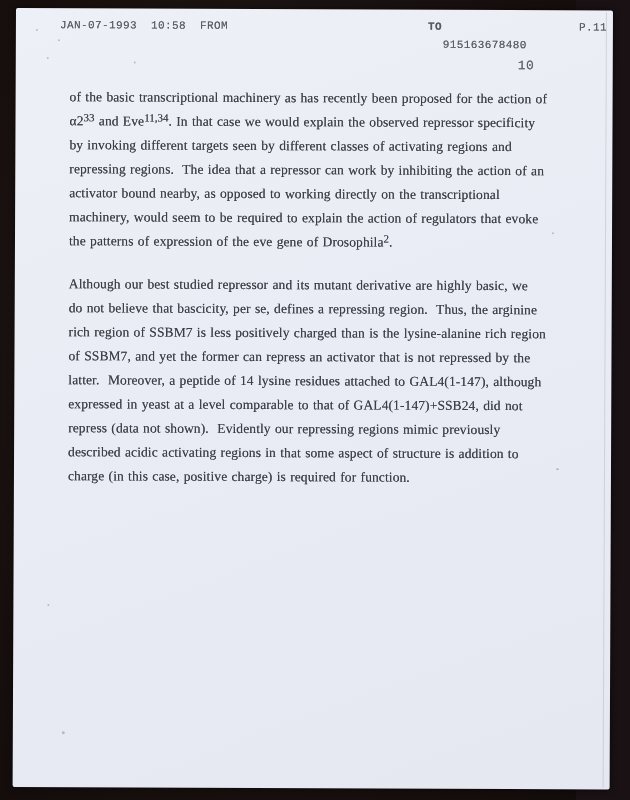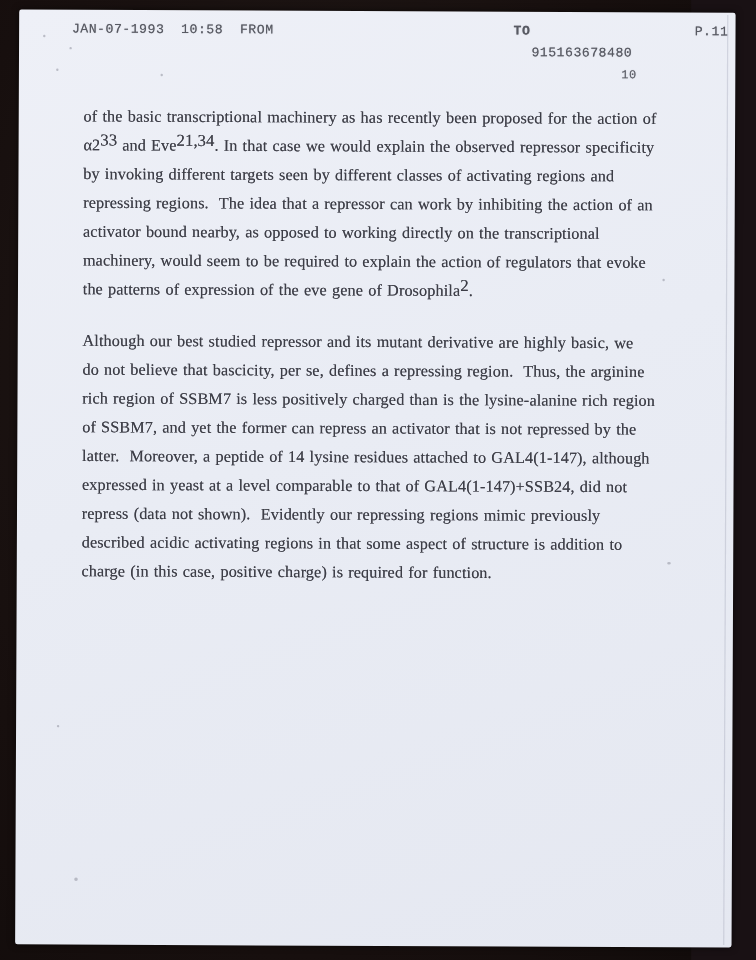--- a/index.html
+++ b/index.html
@@ -48,21 +48,21 @@
   }
   .fax-left  { left: 44px;  top: 11px; }
   .fax-to    { left: 412px; top: 11px; font-weight: bold; }
   .fax-num   { left: 427px; top: 29px; }
   .fax-page  { left: 531px; top: 11px; padding-left: 32px; }
   .page-number {
     position: absolute;
     left: 502px;
     top: 48px;
     font-family: "Liberation Mono", monospace;
-    font-size: 10px;
+    font-size: 13px;
     letter-spacing: 0.5px;
     color: #60626b;
     text-shadow: 0 0 0.6px rgba(96,98,107,0.7);
   }
   .doc-paragraph {
     position: absolute;
     left: 54px;
     width: 515px;
   }
   .para-1 { top: 77px; }
@@ -72,21 +72,21 @@
     line-height: 24px;
     font-family: "Liberation Serif", serif;
     font-size: 13.5px;
     color: #3d3e47;
     letter-spacing: 0.1px;
     word-spacing: 0.8px;
     white-space: pre;
     text-shadow: 0 0 0.5px rgba(61,62,71,0.75);
   }
   .tline sup {
-    font-size: 14px;
+    font-size: 11px;
     line-height: 0;
     vertical-align: baseline;
     position: relative;
     top: -4.5px;
     letter-spacing: 0;
   }
   .speck {
     position: absolute;
     border-radius: 50%;
     background: #8f929f;
@@ -111,21 +111,21 @@
       <span class="fax-left">JAN-07-1993  10:58  FROM</span>
       <span class="fax-to">TO</span>
       <span class="fax-num">915163678480</span>
       <span class="fax-page">P.11</span>
     </div>
 
     <div class="page-number">10</div>
 
     <div class="doc-paragraph para-1">
         <div class="tline">of the basic transcriptional machinery as has recently been proposed for the action of</div>
-        <div class="tline">α2<sup>33</sup> and Eve<sup>21,34</sup>. In that case we would explain the observed repressor specificity</div>
+        <div class="tline">α2<sup>33</sup> and Eve<sup>11,34</sup>. In that case we would explain the observed repressor specificity</div>
         <div class="tline">by invoking different targets seen by different classes of activating regions and</div>
         <div class="tline">repressing regions.  The idea that a repressor can work by inhibiting the action of an</div>
         <div class="tline">activator bound nearby, as opposed to working directly on the transcriptional</div>
         <div class="tline">machinery, would seem to be required to explain the action of regulators that evoke</div>
         <div class="tline">the patterns of expression of the eve gene of Drosophila<sup>2</sup>.</div>
       </div>
 
     <div class="doc-paragraph para-2">
         <div class="tline">Although our best studied repressor and its mutant derivative are highly basic, we</div>
         <div class="tline">do not believe that bascicity, per se, defines a repressing region.  Thus, the arginine</div>

